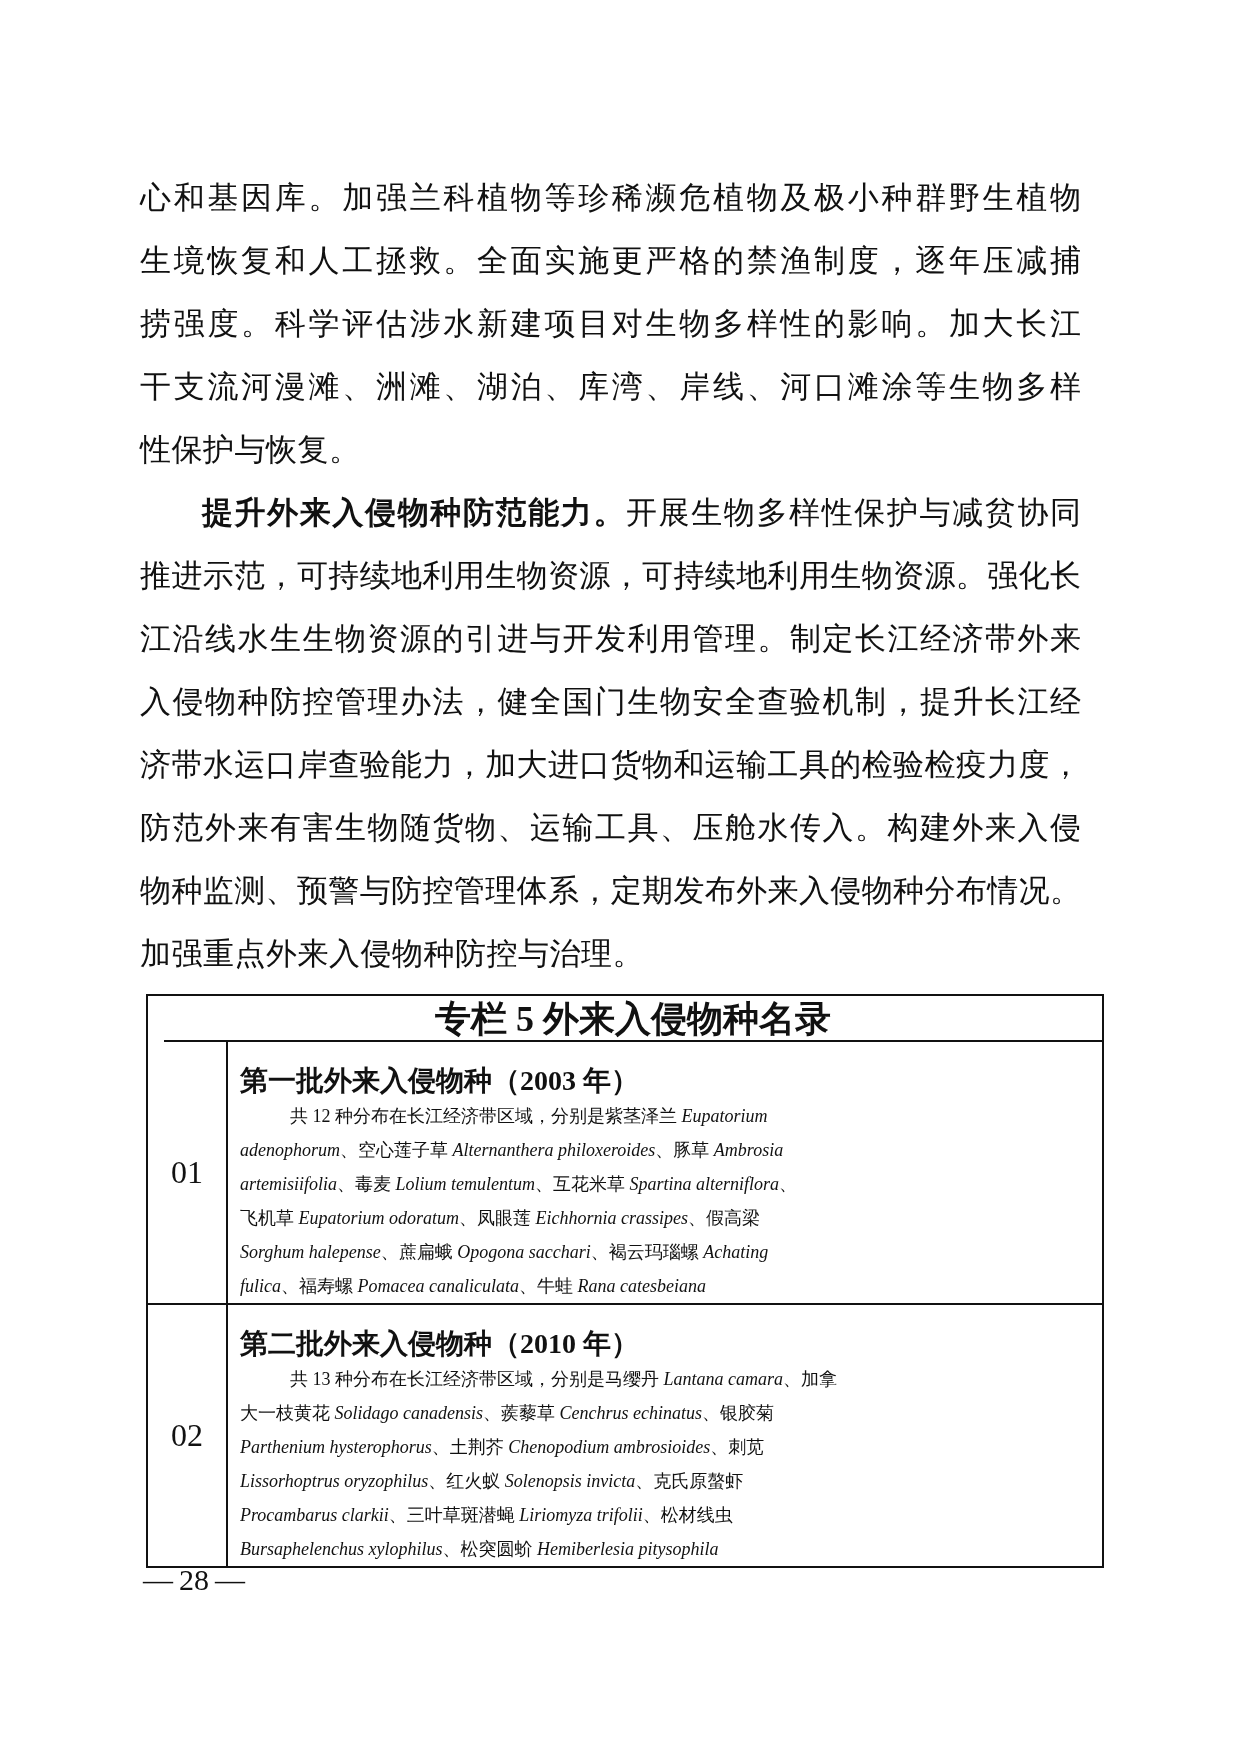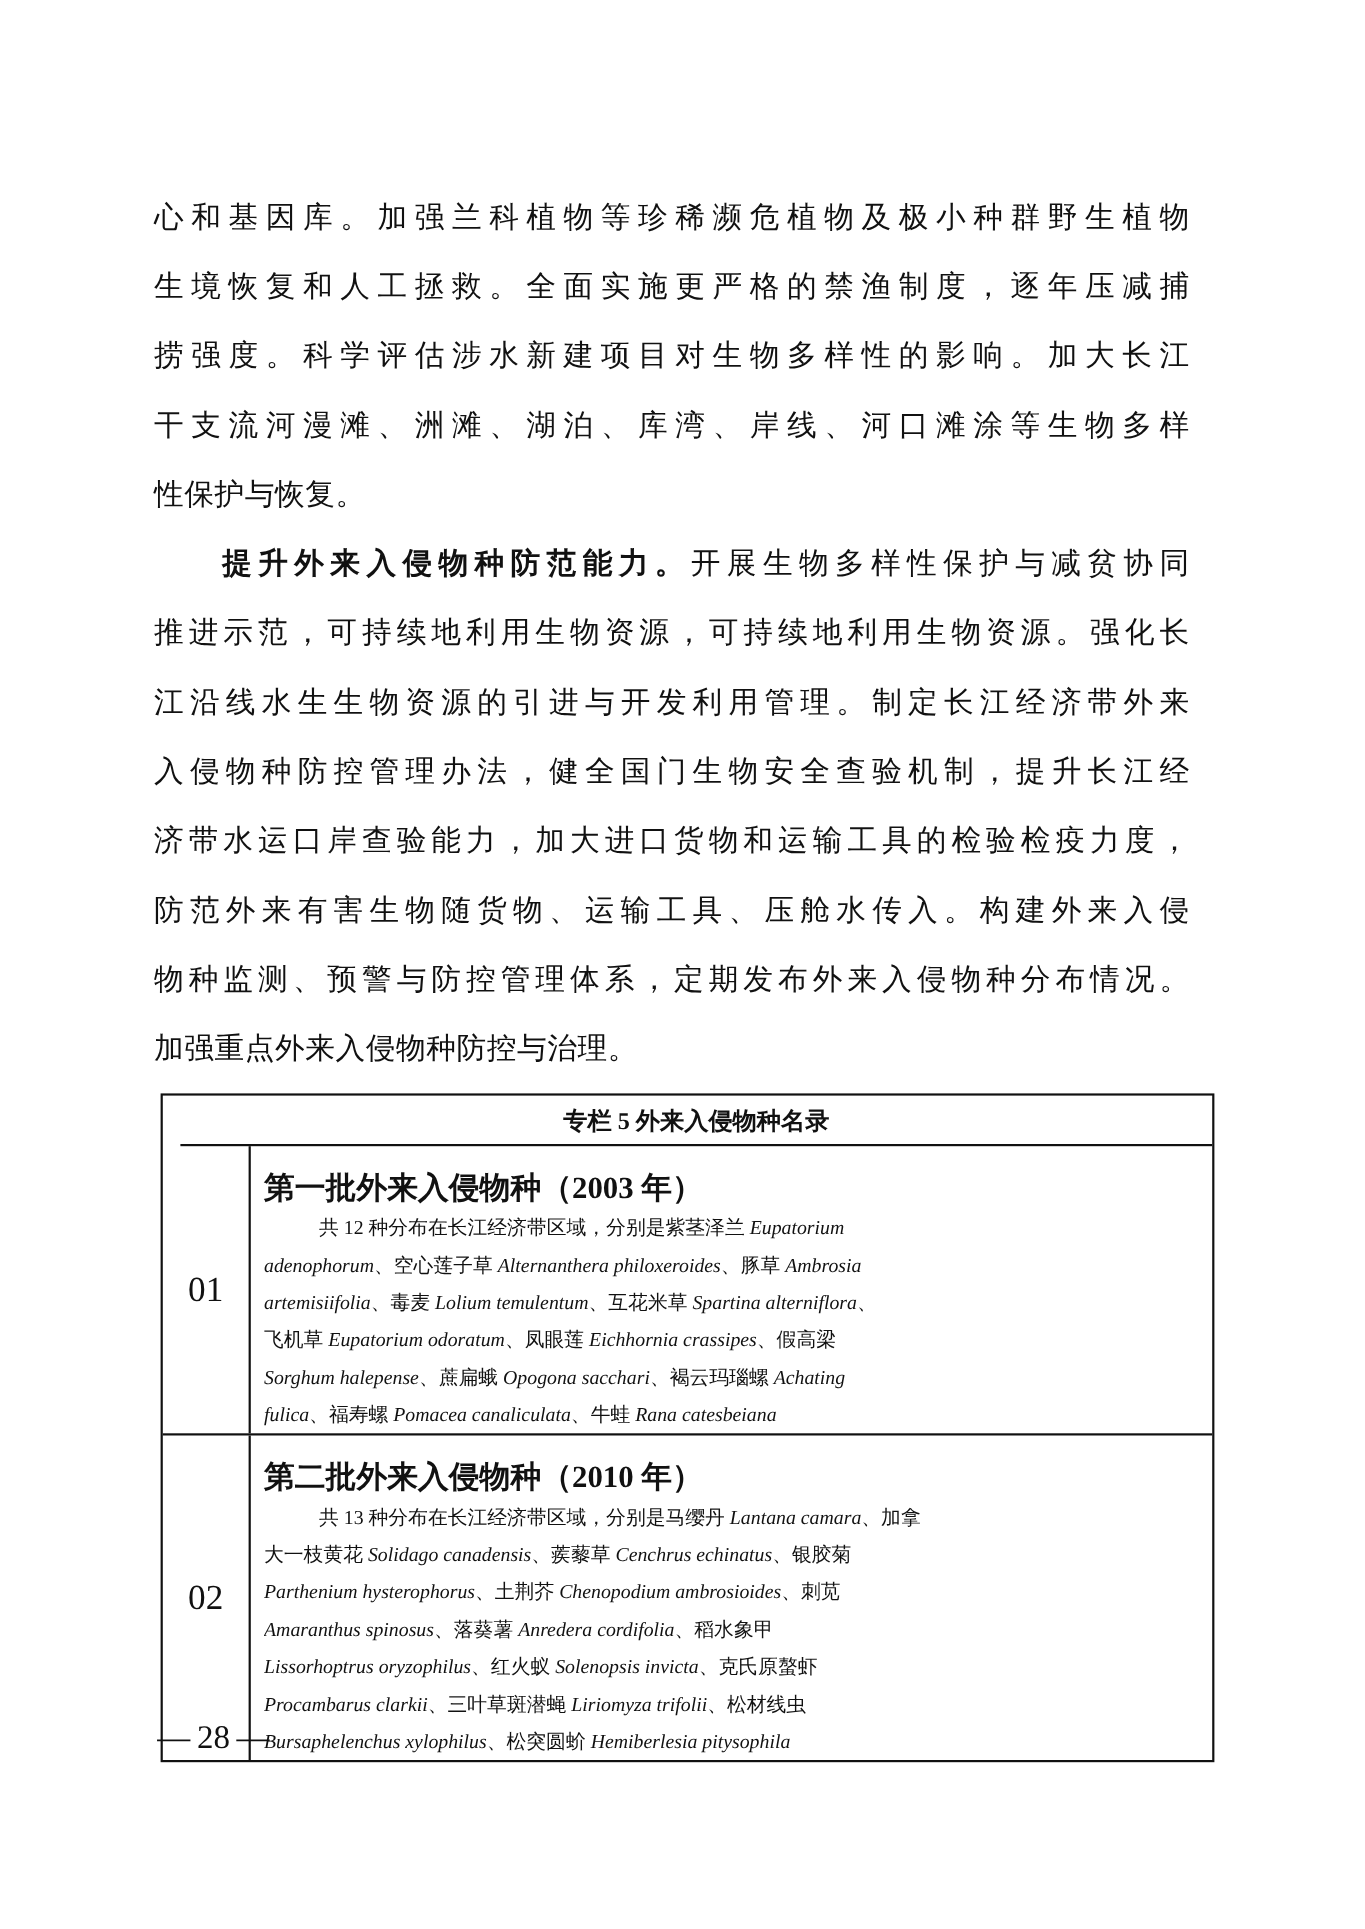--- a/index.html
+++ b/index.html
@@ -10,21 +10,21 @@
     font-family:"Liberation Serif","DejaVu Serif",serif;
     color:#111111;
     overflow:hidden;
   }
   
   .body-text{
     position:absolute;
     left:140px;top:166px;width:941px;
   }
   .body-text .tl{
-    font-size:27px;
+    font-size:31px;
     line-height:63px;
     height:63px;
     white-space:nowrap;
     letter-spacing:0.5px;
   }
   .body-text .tl.j{
     white-space:normal;
     text-align:justify;
     text-align-last:justify;
     letter-spacing:0;
@@ -39,21 +39,21 @@
     left:146px;top:994px;width:958px;
     border:2px solid #111111;
     box-sizing:border-box;
     background:#ffffff;
   }
   .box-title{
     height:46px;
     line-height:46px;
     text-align:center;
     font-weight:700;
-    font-size:22px;
+    font-size:36px;
     border-bottom:2px solid #111111;
     box-sizing:border-box;
     margin-left:16px;
   }
   .box-row{
     display:flex;
     align-items:stretch;
   }
   .box-row + .box-row{border-top:2px solid #111111;}
   .num-cell{
@@ -139,21 +139,20 @@
     </div>
 
     <div class="box-row">
       <div class="num-cell">02</div>
       <div class="content-cell">
         <div class="row-heading">第二批外来入侵物种（2010 年）</div>
         <div>
             <div class="tl ind"><span>共 13 种分布在长江经济带区域，分别是马缨丹 </span><span class="lat">Lantana camara</span><span>、加拿</span></div>
             <div class="tl"><span>大一枝黄花 </span><span class="lat">Solidago canadensis</span><span>、蒺藜草 </span><span class="lat">Cenchrus echinatus</span><span>、银胶菊</span></div>
             <div class="tl"><span class="lat">Parthenium hysterophorus</span><span>、土荆芥 </span><span class="lat">Chenopodium ambrosioides</span><span>、刺苋</span></div>
-            <div class="tl"><span class="lat">Amaranthus spinosus</span><span>、落葵薯 </span><span class="lat">Anredera cordifolia</span><span>、稻水象甲</span></div>
             <div class="tl"><span class="lat">Lissorhoptrus oryzophilus</span><span>、红火蚁 </span><span class="lat">Solenopsis invicta</span><span>、克氏原螯虾</span></div>
             <div class="tl"><span class="lat">Procambarus clarkii</span><span>、三叶草斑潜蝇 </span><span class="lat">Liriomyza trifolii</span><span>、松材线虫</span></div>
             <div class="tl"><span class="lat">Bursaphelenchus xylophilus</span><span>、松突圆蚧 </span><span class="lat">Hemiberlesia pitysophila</span></div>
           </div>
       </div>
     </div>
   </div>
 
   <div class="footer">
     <span class="dash">—</span>

